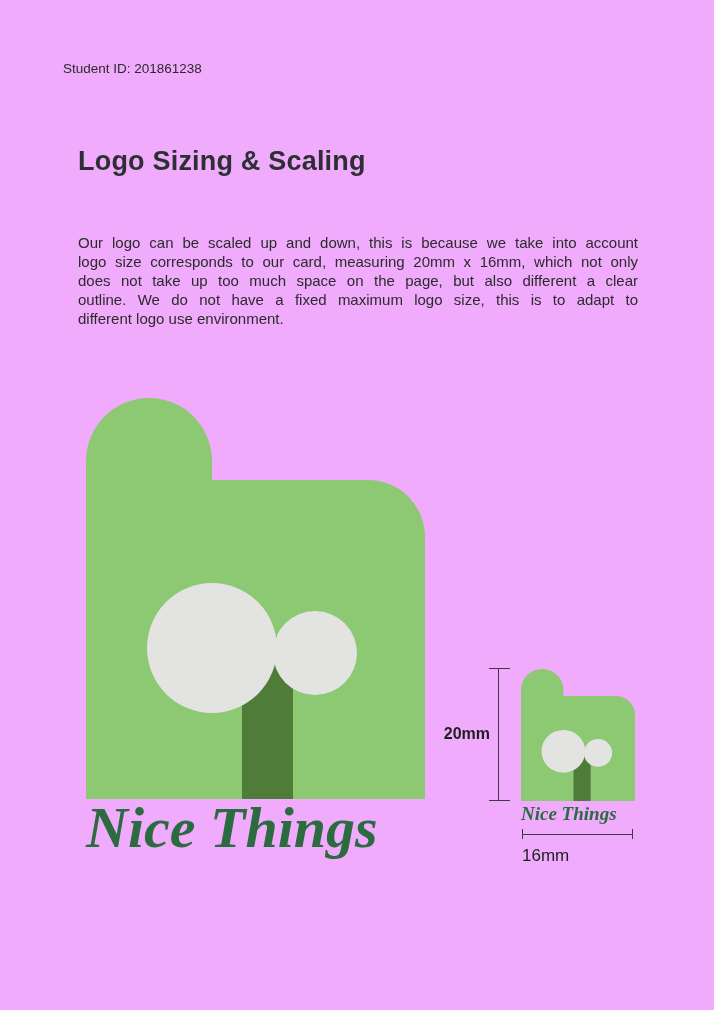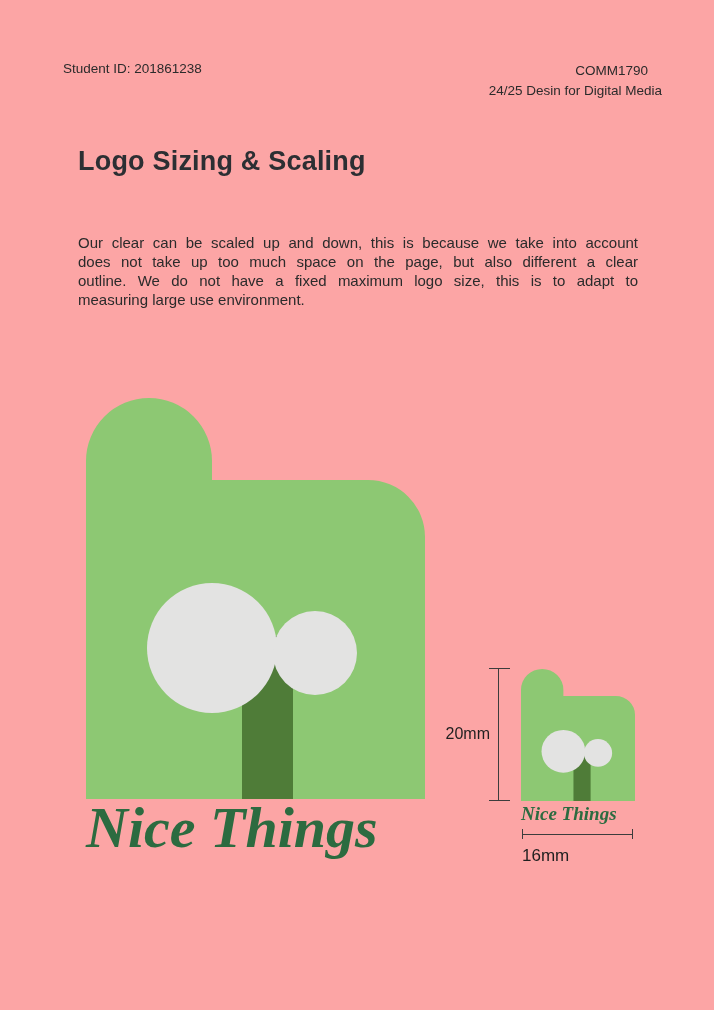--- a/index.html
+++ b/index.html
@@ -1,20 +1,20 @@
 <!DOCTYPE html>
 <html style="--body-green: #8DC873; --trunk-green: #4F7C38; --foliage-gray: #E3E3E2; --wordmark-green: #2C6B40;"><head>
 <meta charset="utf-8">
 <style>
   html, body { margin: 0; padding: 0; background: #ffffff; }
   .page {
     position: relative;
     width: 714px;
     height: 1010px;
-    background: #fca5a5;
+    background: #f0abfc;
     font-family: "Liberation Sans", sans-serif;
     color: #2b2b2b;
     overflow: hidden;
   }
 
   
   .header-left {
     position: absolute;
     left: 63px;
     top: 61px;
@@ -102,41 +102,38 @@
   .hdim-cap-left { left: 522px; }
   .hdim-cap-right { left: 632px; }
 
   .dim-label {
     position: absolute;
     color: #1f1f1f;
     font-size: 16px;
     line-height: 1;
     white-space: nowrap;
   }
-  .dim-label-height { left: 440px; width: 50px; top: 726px; text-align: right; }
+  .dim-label-height { left: 440px; width: 50px; top: 726px; text-align: right; font-weight: bold; }
   .dim-label-width  { left: 522px; width: 111px; top: 847px; text-align: left; font-size: 17px; }
 </style>
 </head>
 <body>
 
 <div class="page">
 
   <div class="header-left">Student ID: 201861238</div>
-  <div class="header-right">
-    <div class="code">COMM1790</div>
-    <div>24/25 Desin for Digital Media</div>
-  </div>
 
   <h1 class="doc-title">Logo Sizing &amp; Scaling</h1>
 
   <div class="body-text">
-    <div class="line">Our clear can be scaled up and down, this is because we take into account</div>
+    <div class="line">Our logo can be scaled up and down, this is because we take into account</div>
+    <div class="line">logo size corresponds to our card, measuring 20mm x 16mm, which not only</div>
     <div class="line">does not take up too much space on the page, but also different a clear</div>
     <div class="line">outline. We do not have a fixed maximum logo size, this is to adapt to</div>
-    <div class="line">measuring large use environment.</div>
+    <div class="line">different logo use environment.</div>
   </div>
 
   <svg width="0" height="0" style="position:absolute" aria-hidden="true">
     <defs>
       <g id="logo-mark">
         <path class="logo-body" d="M0,401 L0,63 A63,63 0 0 1 126,63 L126,82 L282,82 A57,57 0 0 1 339,139 L339,401 Z"></path>
         <rect class="logo-trunk" x="156" y="238" width="51" height="163"></rect>
         <circle class="logo-foliage" cx="126" cy="250" r="65"></circle>
         <circle class="logo-foliage" cx="229" cy="255" r="42"></circle>
       </g>

